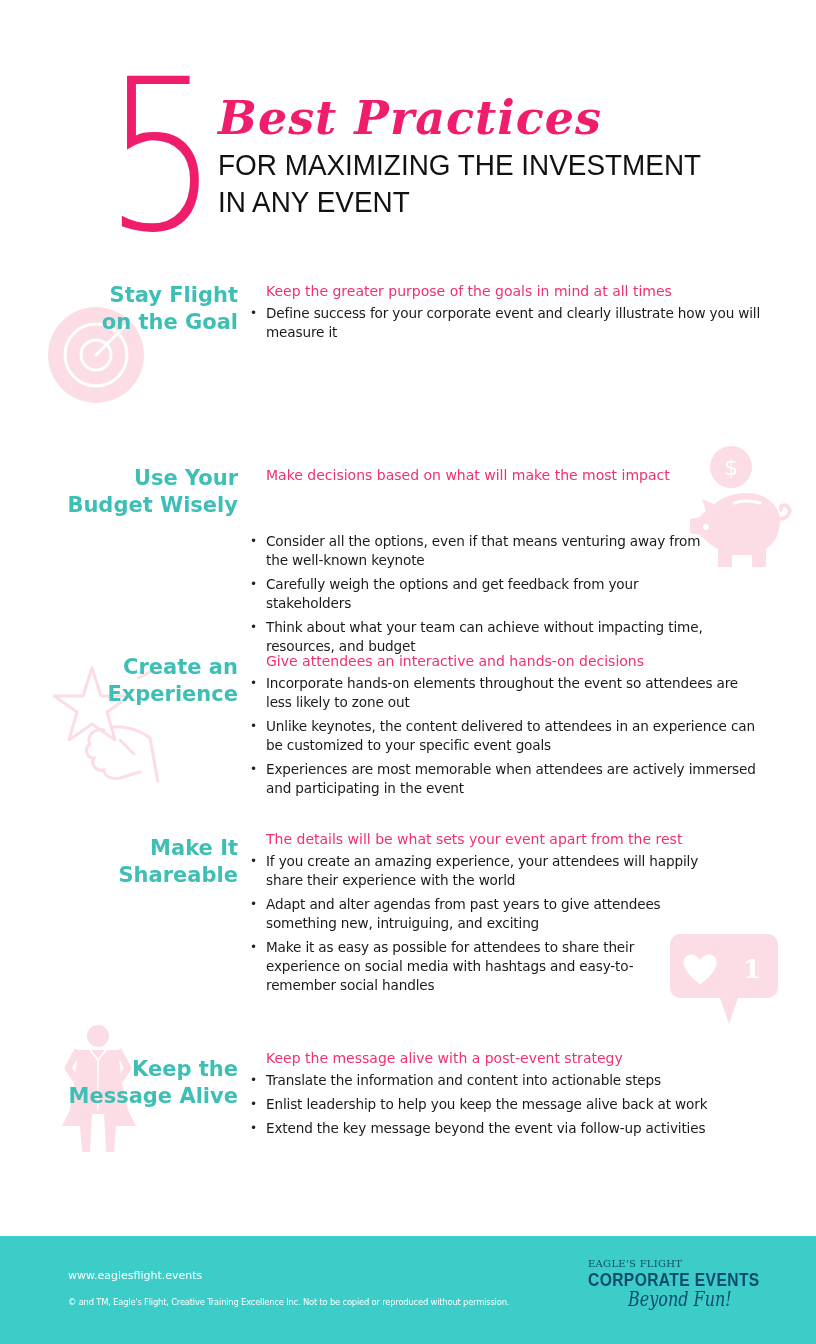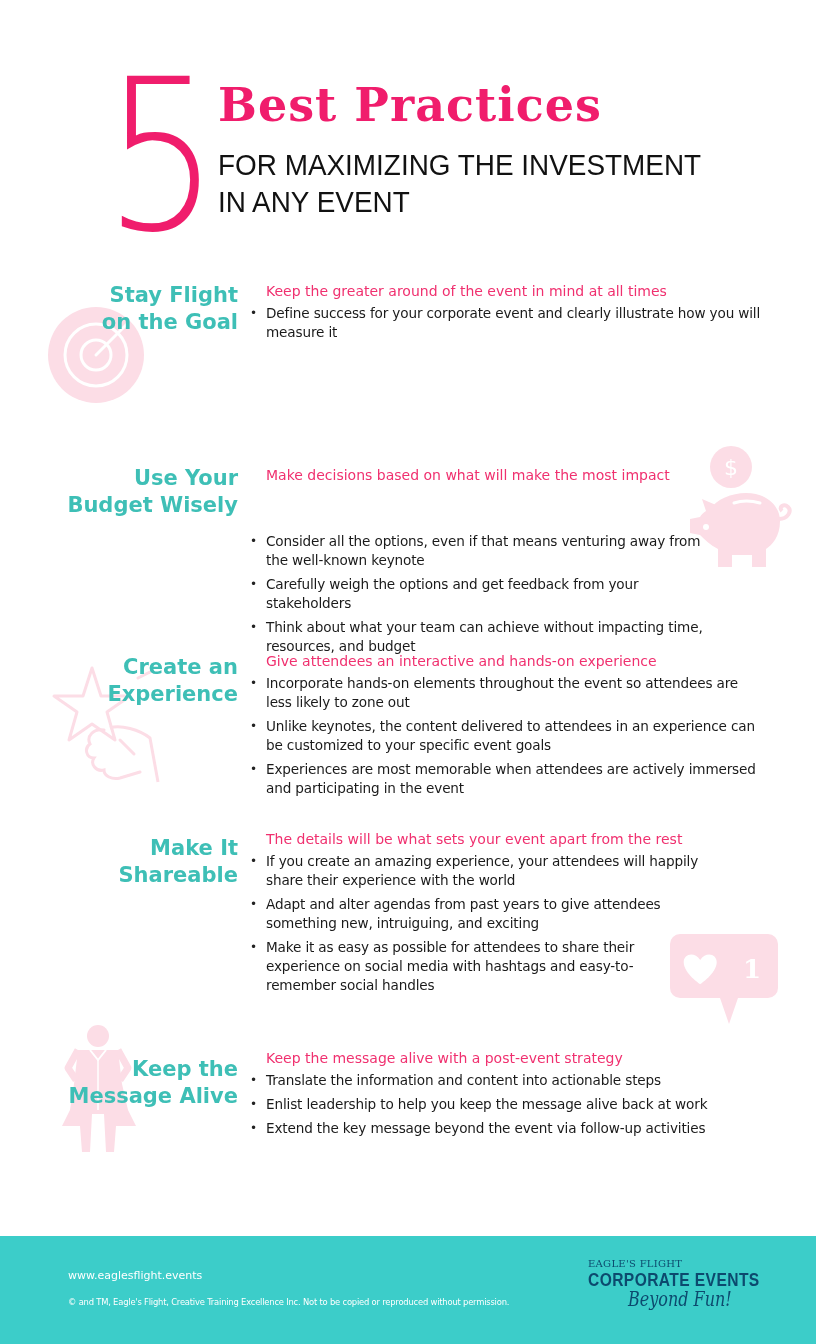--- a/index.html
+++ b/index.html
@@ -9,22 +9,22 @@
   
   .hdr-five {
     position: absolute; left: 104px; top: 52px;
     font-family: "DejaVu Sans", sans-serif; font-weight: 200;
     font-size: 210px; line-height: 1; color: #f01d6c;
     letter-spacing: -4px;
     transform: scaleX(0.86); transform-origin: left top;
     -webkit-text-stroke: 0px;
   }
   .hdr-title {
-    position: absolute; left: 218px; top: 78px;
-    font-family: "DejaVu Serif", serif; font-weight: bold;
+    position: absolute; left: 218px; top: 91px;
+    font-family: "DejaVu Serif", serif; font-style: italic; font-weight: bold;
     font-size: 46px; color: #f01d6c; letter-spacing: 1px;
   }
   .hdr-sub {
     position: absolute; left: 218px; top: 146px;
     font-family: "Liberation Sans", sans-serif; font-size: 30px; line-height: 37px;
     color: #111; letter-spacing: 0px; width: 560px;
     transform: scaleX(0.93); transform-origin: left top;
   }
 
   
@@ -87,21 +87,21 @@
     <circle cx="49" cy="49" r="48" fill="#fcdde6"></circle>
     <circle cx="49" cy="49" r="31" fill="none" stroke="#fff" stroke-width="3"></circle>
     <circle cx="49" cy="49" r="15" fill="none" stroke="#fff" stroke-width="3"></circle>
     <line x1="49" y1="49" x2="80" y2="18" stroke="#fff" stroke-width="3" stroke-linecap="round"></line>
   </svg>
   <div class="sec-heading" style="top:2px;">
     <div>Stay Flight</div>
     <div>on the Goal</div>
   </div>
   <div class="sec-body" style="top:2px;">
-    <div class="sec-sub">Keep the greater around of the event in mind at all times</div>
+    <div class="sec-sub">Keep the greater purpose of the goals in mind at all times</div>
     <ul class="bullets">
       <li>Define success for your corporate event and clearly illustrate how you will measure it</li>
     </ul>
   </div>
 </div>
 
 <div class="section" style="top:463px;">
   <svg class="deco" style="left:686px; top:-18px;" width="110" height="130" viewBox="0 0 110 130">
     <circle cx="45" cy="22" r="21" fill="#fcdde6"></circle>
     <text x="45" y="30" text-anchor="middle" font-family="DejaVu Sans, sans-serif" font-size="22" fill="#fff">$</text>
@@ -130,21 +130,21 @@
     <path d="M60 70 C70 66 90 72 100 80 L108 124" fill="none" stroke="#fcdde6" stroke-width="3"></path>
     <path d="M54 72 C44 70 36 78 40 86 C34 90 36 100 44 100 C40 106 46 114 54 112 C54 118 62 122 70 120 L90 114" fill="none" stroke="#fcdde6" stroke-width="3" stroke-linecap="round"></path>
     <path d="M70 82 L84 96" fill="none" stroke="#fcdde6" stroke-width="3" stroke-linecap="round"></path>
     <path d="M88 20 L100 14" fill="none" stroke="#fcdde6" stroke-width="3" stroke-linecap="round"></path>
   </svg>
   <div class="sec-heading" style="top:2px;">
     <div>Create an</div>
     <div>Experience</div>
   </div>
   <div class="sec-body" style="top:0px;">
-    <div class="sec-sub">Give attendees an interactive and hands-on experience</div>
+    <div class="sec-sub">Give attendees an interactive and hands-on decisions</div>
     <ul class="bullets">
       <li>Incorporate hands-on elements throughout the event so attendees are less likely to zone out</li>
       <li>Unlike keynotes, the content delivered to attendees in an experience can be customized to your specific event goals</li>
       <li>Experiences are most memorable when attendees are actively immersed and participating in the event</li>
     </ul>
   </div>
 </div>
 
 <div class="section" style="top:834px;">
   <svg class="deco" style="left:670px; top:100px;" width="110" height="92" viewBox="0 0 110 92">

